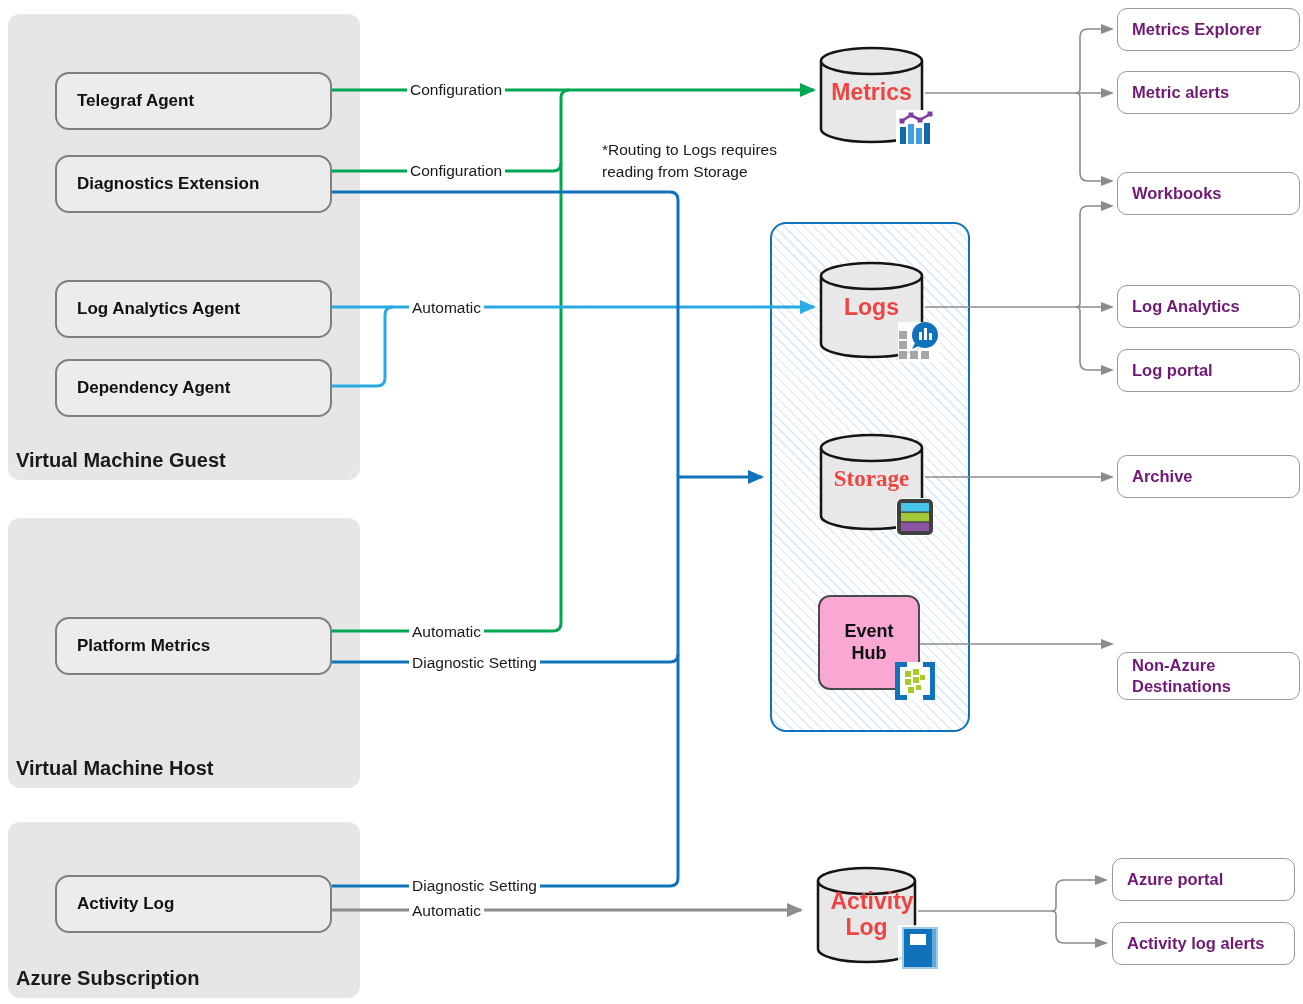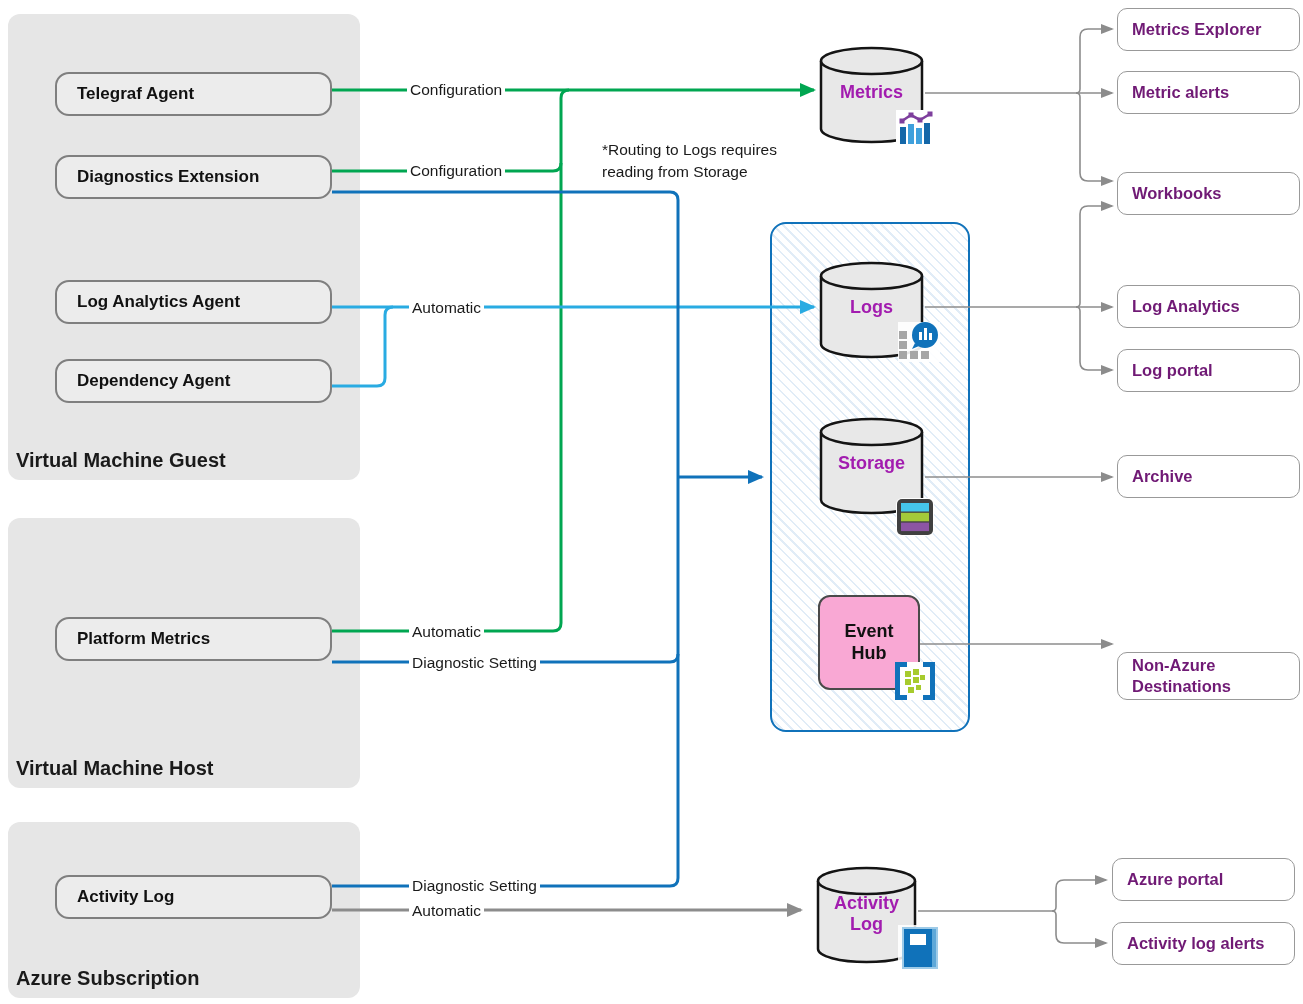--- a/index.html
+++ b/index.html
@@ -1,36 +1,36 @@
 <!DOCTYPE html>
 <html><head>
 <meta charset="utf-8">
 <style>
   html,body{margin:0;padding:0;background:#fff;font-family:"Liberation Sans",sans-serif;}
   #canvas{position:relative;width:1303px;height:1004px;background:#fff;overflow:hidden;}
 
   .group{position:absolute;background:#e6e6e6;border-radius:12px;z-index:1;}
   .group-label{position:absolute;left:8px;bottom:8px;font-size:20px;font-weight:700;color:#1a1a1a;white-space:nowrap;}
 
-  .node{position:absolute;left:47px;width:277px;height:44px;background:#ececec;border:2.5px solid #7f7f7f;
+  .node{position:absolute;left:47px;width:277px;height:58px;background:#ececec;border:2.5px solid #7f7f7f;
         border-radius:14px;display:flex;align-items:center;padding-left:20px;box-sizing:border-box;
         font-size:17px;font-weight:600;color:#111;z-index:3;}
 
   .dest{position:absolute;width:183px;height:43px;background:#fff;border:1.5px solid #999;border-radius:10px;
         display:flex;align-items:center;padding-left:14px;box-sizing:border-box;
         font-size:16.5px;font-weight:600;color:#701a75;z-index:3;line-height:1.25;}
 
   .hatch{position:absolute;left:770px;top:222px;width:200px;height:510px;border:2px solid #1072BA;border-radius:16px;
          background:repeating-linear-gradient(45deg, rgba(68,138,204,0.16) 0px, rgba(68,138,204,0.16) 1.6px,
                     rgba(255,255,255,0) 1.6px, rgba(255,255,255,0) 7px);
          box-sizing:border-box;z-index:1;}
 
   .cyl{position:absolute;z-index:3;}
   .cyl-label{position:absolute;left:0;top:0;width:100%;height:100%;display:flex;align-items:center;justify-content:center;
-             text-align:center;font-size:18px;font-weight:600;color:#a21caf;padding-bottom:6px;box-sizing:border-box;line-height:1.15;}
+             text-align:center;font-size:23px;font-weight:600;color:#ef4444;padding-bottom:6px;box-sizing:border-box;line-height:1.15;}
   .cyl-label span{display:inline-block;}
 
   .eventhub{position:absolute;left:818px;top:595px;width:102px;height:95px;background:#f9a8d4;border:2.5px solid #4a4a4a;
             border-radius:12px;display:flex;align-items:center;justify-content:center;text-align:center;
             font-size:18px;font-weight:600;color:#111;z-index:3;line-height:1.2;box-sizing:border-box;}
 
   .icon{position:absolute;z-index:4;line-height:0;}
 
   svg.wires{position:absolute;left:0;top:0;z-index:2;pointer-events:none;}
 
@@ -128,21 +128,21 @@
   </div>
 
   <div class="cyl" style="left:818px;top:260px;width:107px;height:100px;">
     <svg width="107" height="100" viewBox="0 0 107 100">
       <path d="M3,16 V84 a50.5,13 0 0 0 101,0 V16" fill="#e8e8e8" stroke="#141414" stroke-width="2.5"></path>
       <ellipse cx="53.5" cy="16" rx="50.5" ry="13" fill="#e8e8e8" stroke="#141414" stroke-width="2.5"></ellipse>
     </svg>
     <div class="cyl-label">Logs</div>
   </div>
 
-  <div class="cyl" style="left:818px;top:416px;width:107px;height:100px;">
+  <div class="cyl" style="left:818px;top:432px;width:107px;height:100px;font-family:Liberation Serif, serif;">
     <svg width="107" height="100" viewBox="0 0 107 100">
       <path d="M3,16 V84 a50.5,13 0 0 0 101,0 V16" fill="#e8e8e8" stroke="#141414" stroke-width="2.5"></path>
       <ellipse cx="53.5" cy="16" rx="50.5" ry="13" fill="#e8e8e8" stroke="#141414" stroke-width="2.5"></ellipse>
     </svg>
     <div class="cyl-label">Storage</div>
   </div>
 
   <div class="eventhub">
     <span style="width:64px;">Event Hub</span>
   </div>

